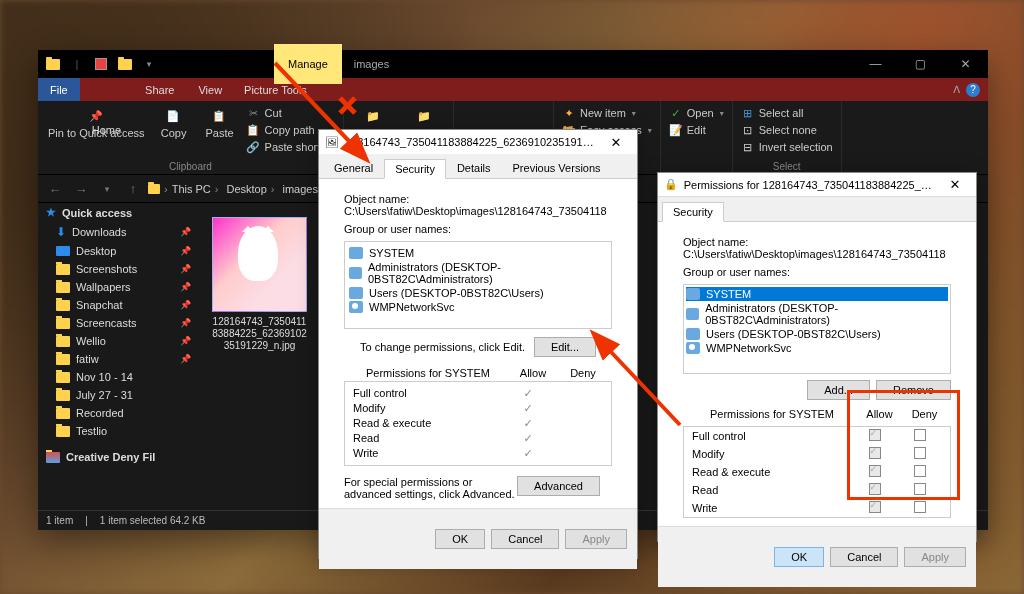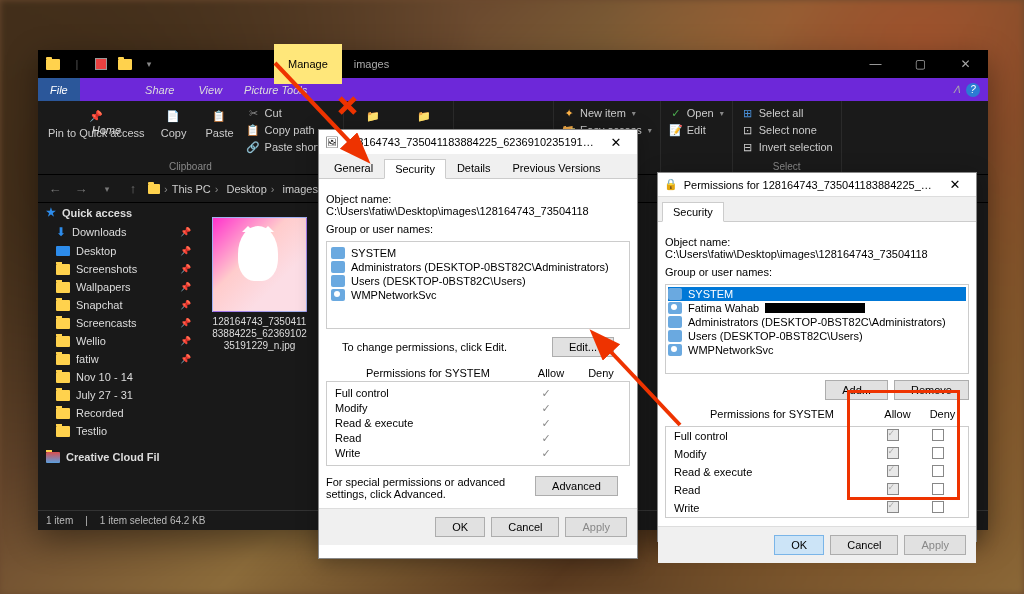--- a/index.html
+++ b/index.html
@@ -20,21 +20,21 @@
   .ex-qat { display: flex; align-items: center; gap: 2px; padding: 0 4px; }
   .qat-btn { width: 22px; height: 22px; display: flex; align-items: center; justify-content: center; }
   .folder-ic { width: 14px; height: 11px; background: #ffd24d; border-radius: 1px; position: relative; }
   .folder-ic::before { content:""; position:absolute; top:-2px; left:0; width:6px; height:2px; background:#ffd24d; border-radius:1px 1px 0 0; }
   .checkbox-ic { width:12px; height:12px; background:#e94040; border:1px solid #999; }
   .manage-tab { background: #ffe77a; color: #000; padding: 14px 14px; font-size: 11px; text-align: right; }
   .title-text { padding: 0 12px; color:#aaa; }
   .wincontrols { margin-left: auto; display: flex; }
   .wc { width: 45px; height: 28px; display:flex; align-items:center; justify-content:center; font-size:12px; color:#aaa; }
 
-  .ex-menubar { height: 23px; background:#6d28d9; display:flex; align-items:stretch;font-style:italic; }
+  .ex-menubar { height: 23px; background:#7f1d1d; display:flex; align-items:stretch; }
   .mtab { padding: 4px 12px; font-size:11px; color:#ddd; display:flex; align-items:center; }
   .mtab.file { background:#2b579a; color:#fff; }
   .mtab.active { background:#1a1a1a;margin-top:48px; }
   .mtab.pic { padding:4px 10px; }
   .mb-right { margin-left:auto; display:flex; align-items:center; gap:6px; padding-right:8px; }
   .chev-up { color:#aaa; font-size:10px; }
   .help-q { width:14px; height:14px; border-radius:50%; background:#2b7cd3; color:#fff; font-size:10px; display:flex; align-items:center; justify-content:center; }
 
   .ribbon { height: 74px; background:#1a1a1a; display:flex; color:#ccc; font-size:11px; border-bottom:1px solid #000; }
   .rgrp { display:flex; flex-direction:column; padding:4px 6px 0 6px; border-right:1px solid #2a2a2a; }
@@ -78,37 +78,37 @@
   
   
   .dlg { position:absolute; background:#fff; border:1px solid #888; box-shadow:0 4px 20px rgba(0,0,0,.3); font-size:11px; color:#000; }
   .dlg1 { left:318px; top:129px; width:320px; height:430px; }
   .dlg-title { height:24px; background:#fff; display:flex; align-items:center; padding:0 6px; font-size:11px; gap:6px; }
   .dlg-title .tt { flex:1; white-space:nowrap; overflow:hidden; text-overflow:ellipsis; }
   .dlg-x { width:30px; text-align:center; font-size:13px; }
   .tabs { display:flex; background:#f0f0f0; padding:4px 4px 0 4px; border-bottom:1px solid #ccc; }
   .tab { padding:3px 10px; font-size:11px; border:1px solid transparent; }
   .tab.active { background:#fff; border-color:#ccc; border-bottom-color:#fff; position:relative; top:1px; }
-  .dlg-body { padding:8px 7px; }
+  .dlg-body { padding:8px 25px; }
   .field-row { margin:6px 0; }
   .userlist { border:1px solid #ccc; padding:4px; margin:4px 0 8px 0; height:88px; }
   .user-row { display:flex; align-items:center; gap:6px; padding:1px 0; }
   .user-ic { width:14px; height:12px; background:#6aa9e0; border-radius:2px; position:relative; }
   .user-ic.one::after { content:""; position:absolute; left:3px; top:2px; width:6px; height:6px; background:#fff; border-radius:50%; }
   .redact { background:#000; height:10px; display:inline-block; }
   .perm-head { display:flex; padding:2px 4px; }
   .perm-head span:first-child { flex:1; }
   .perm-head span { width:50px; text-align:center; }
   .perm-list { border:1px solid #ccc; padding:4px 8px; }
   .perm-row { display:flex; padding:1px 0; }
   .perm-row span:first-child { flex:1; }
   .perm-row .chk { width:50px; text-align:center; color:#888; }
   .btn { background:#e1e1e1; border:1px solid #adadad; padding:3px 16px; font-size:11px; }
   .btn.disabled { color:#888;text-align:right; }
-  .dlg-btns { display:flex; gap:6px; justify-content:flex-end; padding:8px 10px; border-top:1px solid #ddd; background:#f0f0f0; }
+  .dlg-btns { display:flex; gap:6px; justify-content:flex-end; padding:20px 10px; border-top:1px solid #ddd; background:#f0f0f0; }
   
   
   .dlg2 { left:657px; top:172px; width:320px; height:370px; }
   .dlg2 .dlg-title { background:#fff; border-bottom:1px solid #ddd; }
   .userlist2 { border:1px solid #ccc; padding:2px; margin:4px 0; height:90px; }
   .user-row.sel { background:#0078d7; color:#fff; }
   .perm-box { border:1px solid #ccc; margin-top:4px; }
   .perm-box-row { display:flex; padding:2px 8px; align-items:center; }
   .perm-box-row span:first-child { flex:1; }
   .perm-box-row .cb { width:45px; text-align:center; }
@@ -331,21 +331,21 @@
           <span class="np-folder-ic"></span>
           <span>Recorded</span>
         </div>
       <div class="np-item">
           <span class="np-folder-ic"></span>
           <span>Testlio</span>
         </div>
       <div style="height:8px"></div>
       <div class="np-item np-head">
           <span class="np-folder-ic np-cc"></span>
-          <span>Creative Cloud Fil</span>
+          <span>Creative Deny Fil</span>
         </div>
     </div>
     <div class="content">
       <div class="thumb">
         <div class="thumb-img">
             <div class="cat"></div>
           </div>
         <div class="thumb-label">128164743_735041183884225_6236910235191229_n.jpg</div>
       </div>
     </div>
@@ -454,25 +454,20 @@
   <div class="dlg-body">
     <div class="field-row">
       <span>Object name:</span>&nbsp;&nbsp;
       <span>C:\Users\fatiw\Desktop\images\128164743_73504118</span>
     </div>
     <div class="field-row">Group or user names:</div>
     <div class="userlist2">
       <div class="user-row sel">
           <span class="user-ic"></span>
           <span>SYSTEM</span>
-        </div>
-      <div class="user-row">
-          <span class="user-ic one"></span>
-          <span>Fatima Wahab</span>
-          <span class="redact" style="width:100px"></span>
         </div>
       <div class="user-row">
           <span class="user-ic"></span>
           <span>Administrators (DESKTOP-0BST82C\Administrators)</span>
         </div>
       <div class="user-row">
           <span class="user-ic"></span>
           <span>Users (DESKTOP-0BST82C\Users)</span>
         </div>
       <div class="user-row">

